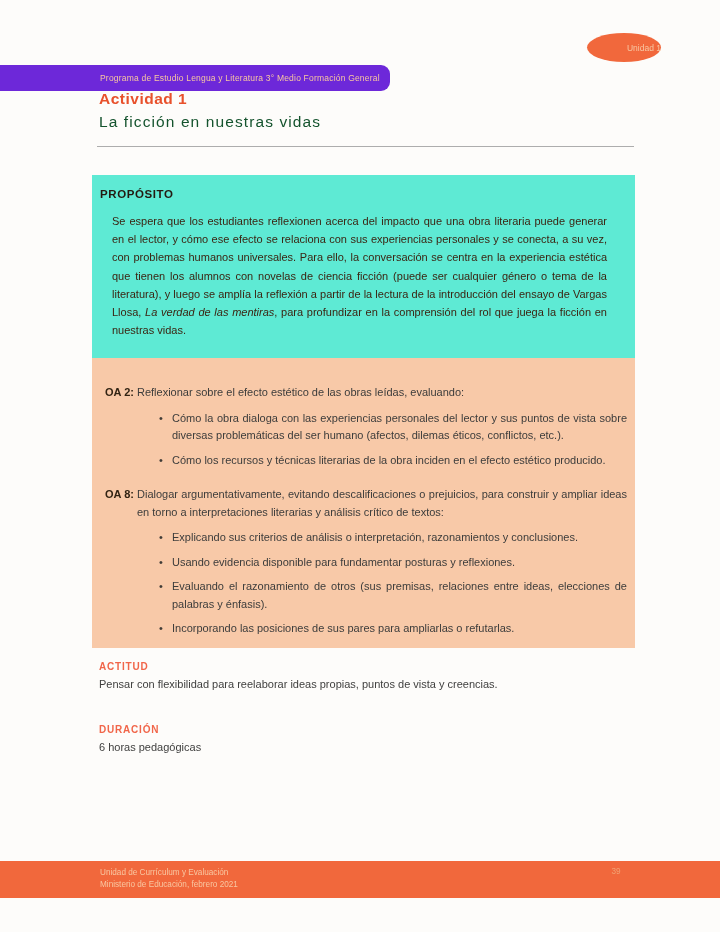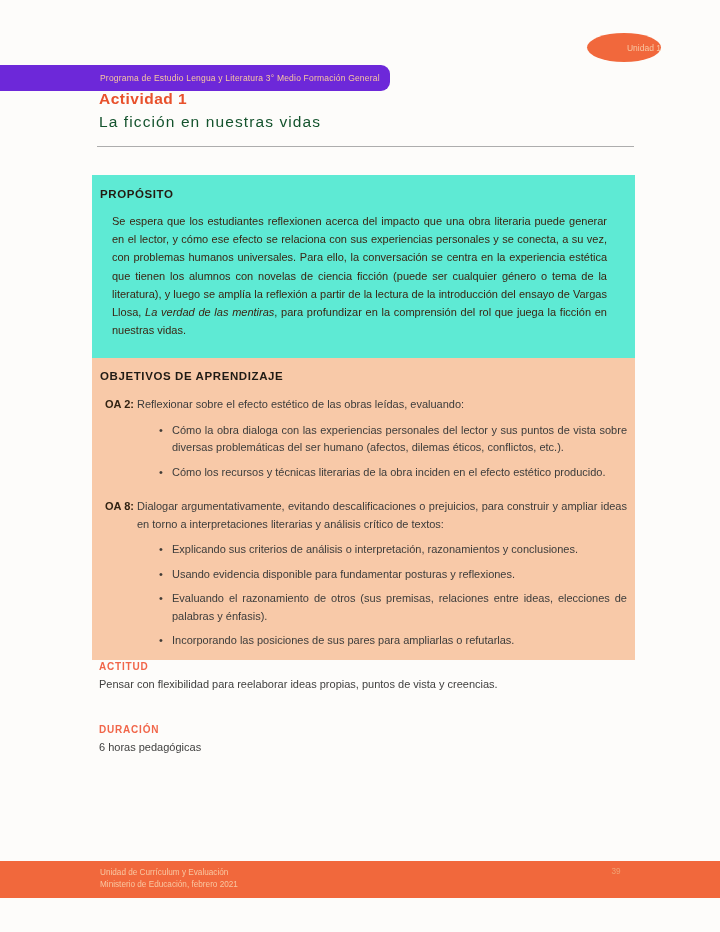--- a/index.html
+++ b/index.html
@@ -176,21 +176,20 @@
   <div class="activity-title">Actividad 1</div>
   <div class="activity-subtitle">La ficción en nuestras vidas</div>
   <div class="title-rule"></div>
 
   <div class="proposito-box">
     <h2 class="proposito-heading">PROPÓSITO</h2>
     <p class="proposito-body"><span>Se espera que los estudiantes reflexionen acerca del impacto que una obra literaria puede generar en el lector, y cómo ese efecto se relaciona con sus experiencias personales y se conecta, a su vez, con problemas humanos universales. Para ello, la conversación se centra en la experiencia estética que tienen los alumnos con novelas de ciencia ficción (puede ser cualquier género o tema de la literatura), y luego se amplía la reflexión a partir de la lectura de la introducción del ensayo de Vargas Llosa, </span><span class="italic">La verdad de las mentiras</span><span>, para profundizar en la comprensión del rol que juega la ficción en nuestras vidas.</span></p>
   </div>
 
   <div class="objetivos-box">
-    <h2 class="objetivos-heading">OBJETIVOS DE APRENDIZAJE</h2>
 
     <div class="oa-item">
       <span class="oa-label">OA 2:</span>
       <span class="oa-text">Reflexionar sobre el efecto estético de las obras leídas, evaluando:</span>
     </div>
     <ul class="oa-bullets">
       <li>Cómo la obra dialoga con las experiencias personales del lector y sus puntos de vista sobre diversas problemáticas del ser humano (afectos, dilemas éticos, conflictos, etc.).</li>
       <li>Cómo los recursos y técnicas literarias de la obra inciden en el efecto estético producido.</li>
     </ul>
 

